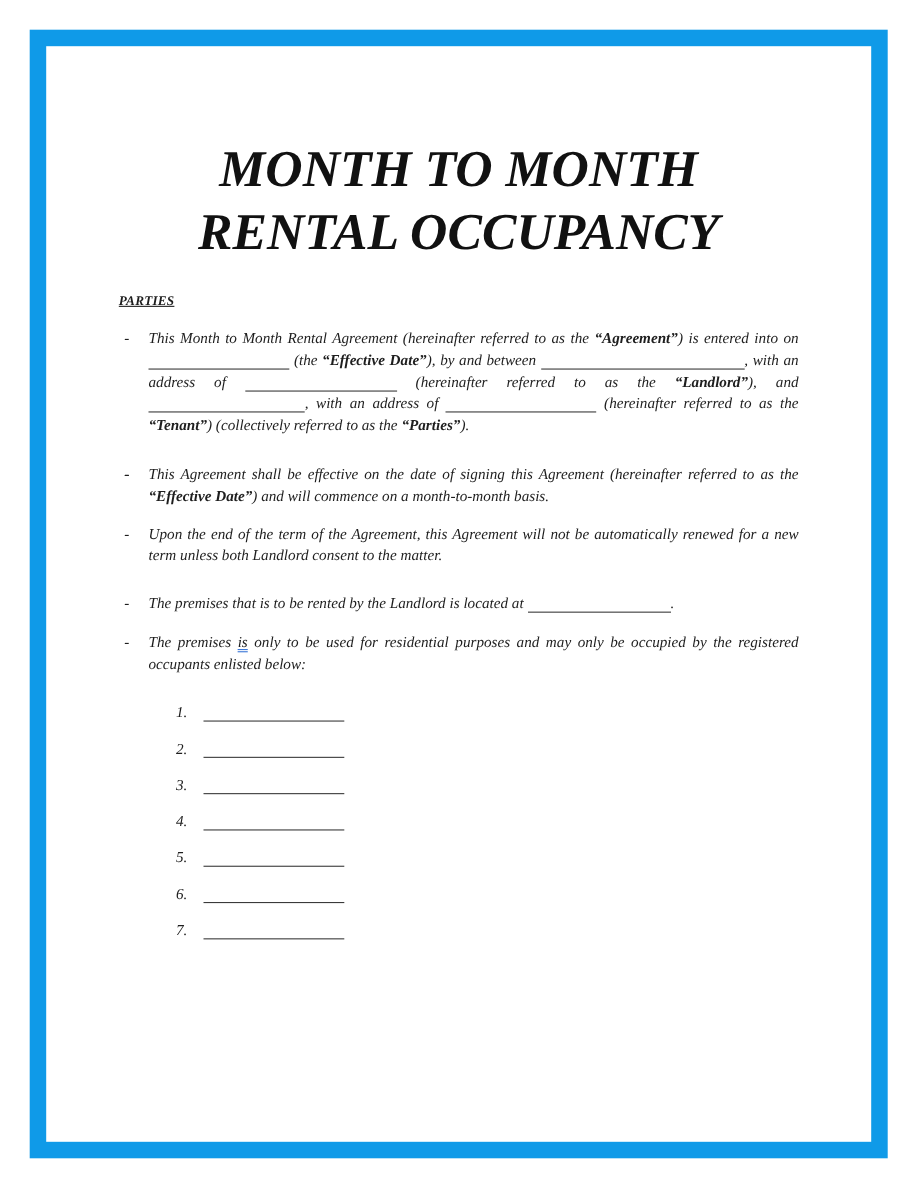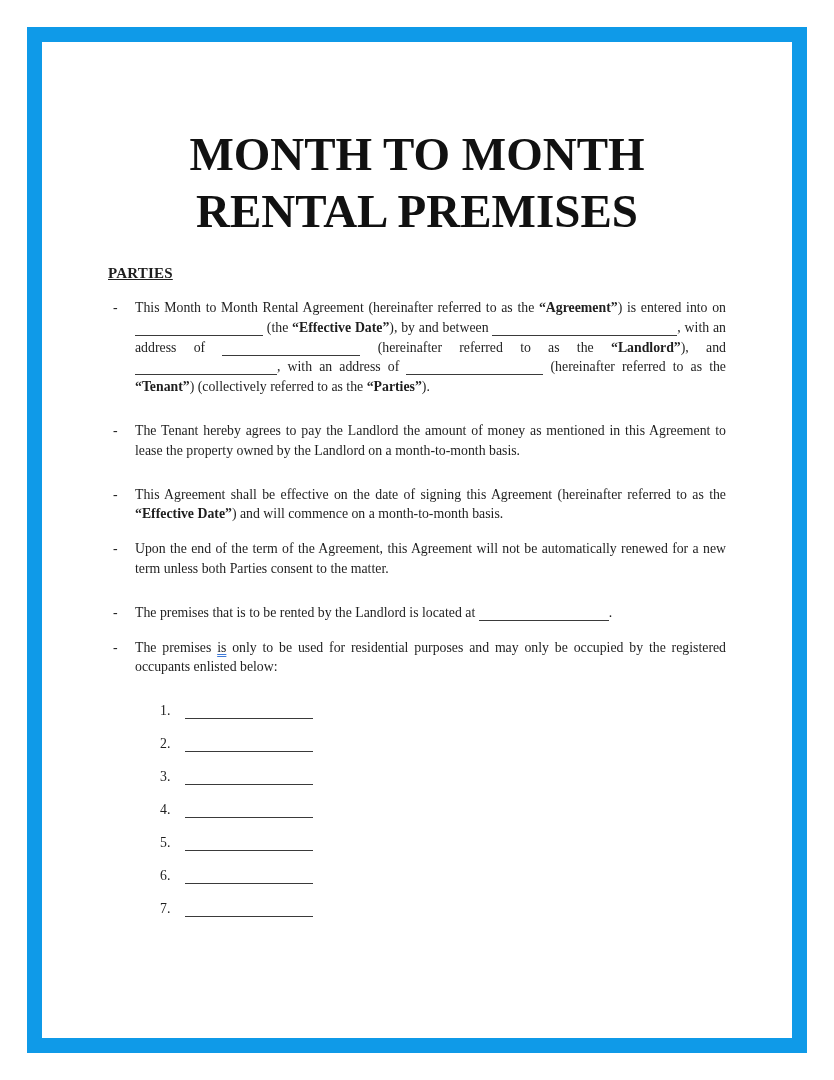--- a/index.html
+++ b/index.html
@@ -8,28 +8,29 @@
     width:834px; height:1080px; position:relative; overflow:hidden;
     font-family:"Liberation Serif", serif; color:#1e1e1e;
   }
   .frame {
     position:absolute; left:27px; top:27px; width:780px; height:1026px;
     border:15px solid #0f9ae8; background:#ffffff;
   }
   .page {
     position:absolute; left:0; top:0; width:100%; height:100%;
     padding:0 66px;
+    font-style:italic;
   }
   .title {
     margin-top:84px; text-align:center; font-weight:bold;
     font-size:47px; line-height:57px; color:#111111;
   }
   .doc-section { margin-top:24px; }
   .heading {
-    font-weight:bold; font-size:15px; line-height:19px;
+    font-weight:bold; font-size:12px; line-height:19px;
     text-decoration:underline; letter-spacing:0.2px;
   }
   .para {
     position:relative; padding-left:27px; margin-top:15px;
     font-size:13.8px; line-height:19.8px; text-align:justify;
   }
   .dash { position:absolute; left:5px; top:0; }
   .para b { font-weight:bold; }
   .blank {
     display:inline-block; height:1em;
@@ -46,33 +47,33 @@
   .occ-row { height:20px; margin-bottom:13px; font-size:13.8px; line-height:20px; }
   .occ-num { display:inline-block; width:16px; margin-right:9px; }
 </style>
 </head>
 <body>
 
 <div class="frame">
   <div class="page">
     <h1 class="title">
       <div>MONTH TO MONTH</div>
-      <div>RENTAL PREMISES</div>
+      <div>RENTAL OCCUPANCY</div>
     </h1>
     <div>
         <section class="doc-section">
           <div class="heading">PARTIES</div>
           <div class="para"><span class="dash">-</span><span class="ptext">This Month to Month Rental Agreement (hereinafter referred to as the <b>“Agreement”</b>) is entered into on <span class="blank" style="width: 128px;"></span> (the <b>“Effective Date”</b>), by and between <span class="blank" style="width: 185px;"></span>, with an address of <span class="blank" style="width: 138px;"></span> (hereinafter referred to as the <b>“Landlord”</b>), and <span class="blank" style="width: 142px;"></span>, with an address of <span class="blank" style="width: 137px;"></span> (hereinafter referred to as the <b>“Tenant”</b>) (collectively referred to as the <b>“Parties”</b>).</span></div>
         </section>
         <section class="doc-section">
-          <div class="para"><span class="dash">-</span><span class="ptext">The Tenant hereby agrees to pay the Landlord the amount of money as mentioned in this Agreement to lease the property owned by the Landlord on a month-to-month basis.</span></div>
+          <div class="para"><span class="dash">-</span></div>
         </section>
         <section class="doc-section">
           <div class="para"><span class="dash">-</span><span class="ptext">This Agreement shall be effective on the date of signing this Agreement (hereinafter referred to as the <b>“Effective Date”</b>) and will commence on a month-to-month basis.</span></div>
-          <div class="para"><span class="dash">-</span><span class="ptext">Upon the end of the term of the Agreement, this Agreement will not be automatically renewed for a new term unless both Parties consent to the matter.</span></div>
+          <div class="para"><span class="dash">-</span><span class="ptext">Upon the end of the term of the Agreement, this Agreement will not be automatically renewed for a new term unless both Landlord consent to the matter.</span></div>
         </section>
         <section class="doc-section">
           <div class="para"><span class="dash">-</span><span class="ptext">The premises that is to be rented by the Landlord is located at <span class="blank" style="width: 130px;"></span>.</span></div>
           <div class="para"><span class="dash">-</span><span class="ptext">The premises <span class="grammar">is</span> only to be used for residential purposes and may only be occupied by the registered occupants enlisted below:</span></div>
           <div class="occupant-list">
             <div class="occ-row"><span class="occ-num">1.</span><span class="blank" style="width: 128px;"></span></div>
             <div class="occ-row"><span class="occ-num">2.</span><span class="blank" style="width: 128px;"></span></div>
             <div class="occ-row"><span class="occ-num">3.</span><span class="blank" style="width: 128px;"></span></div>
             <div class="occ-row"><span class="occ-num">4.</span><span class="blank" style="width: 128px;"></span></div>
             <div class="occ-row"><span class="occ-num">5.</span><span class="blank" style="width: 128px;"></span></div>

